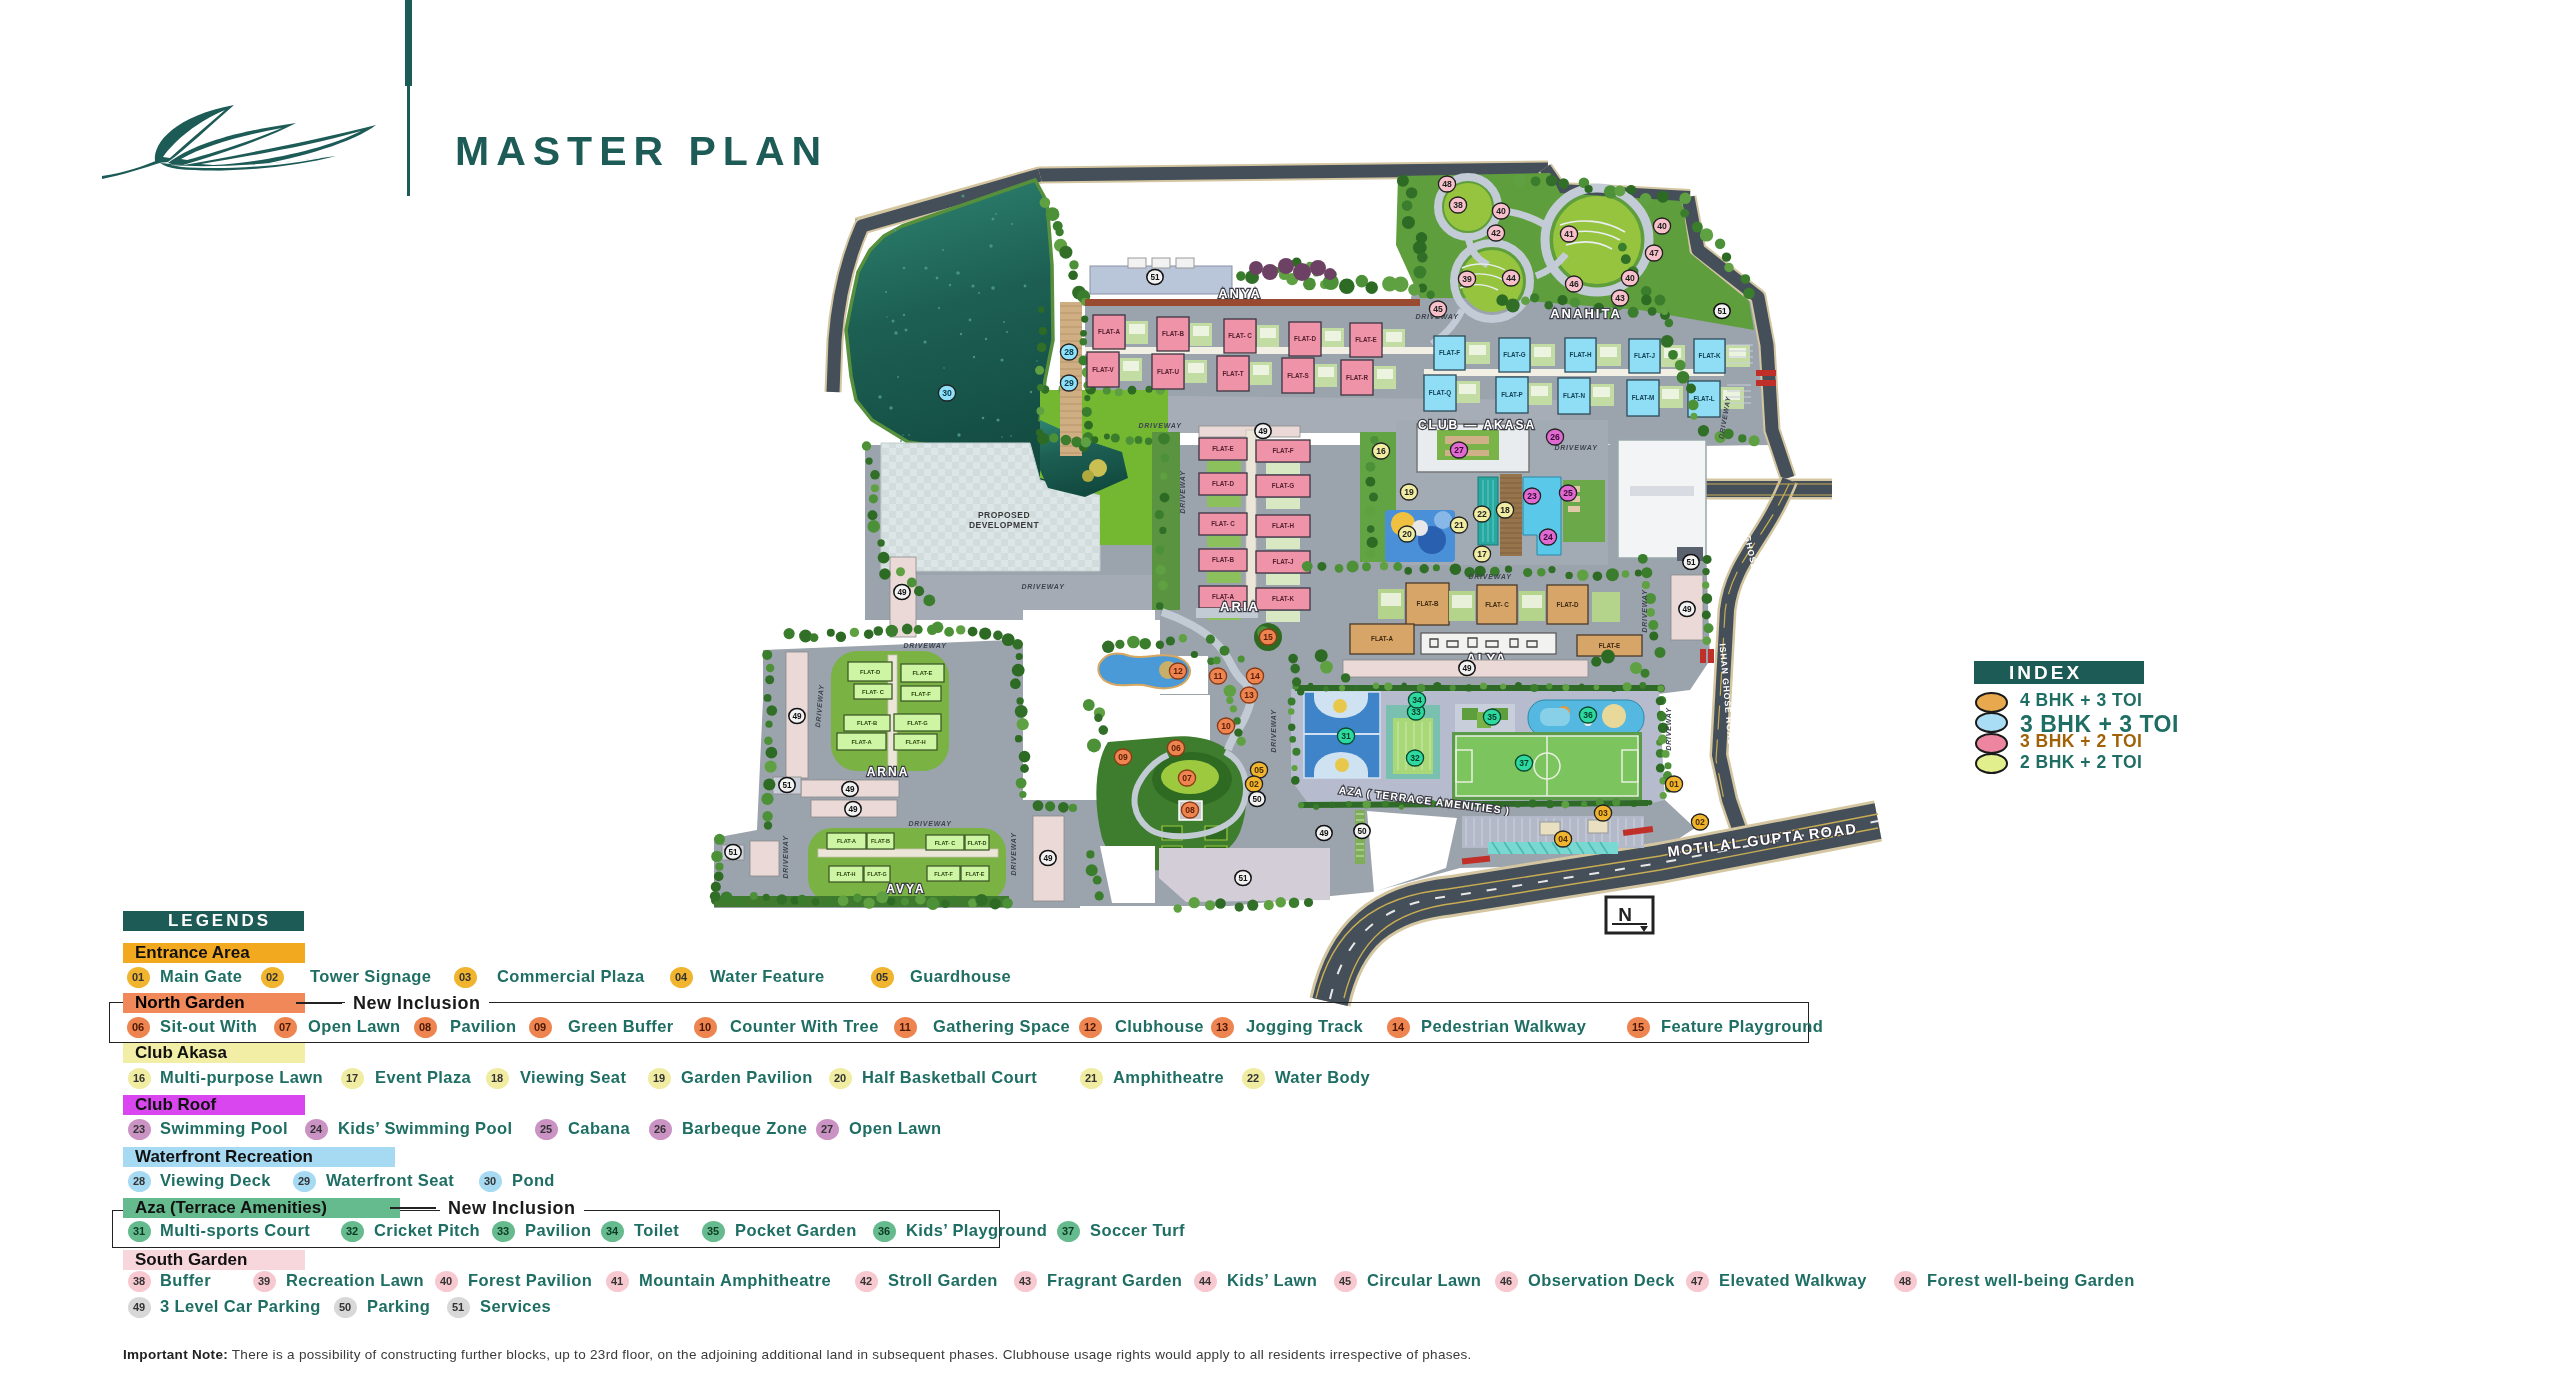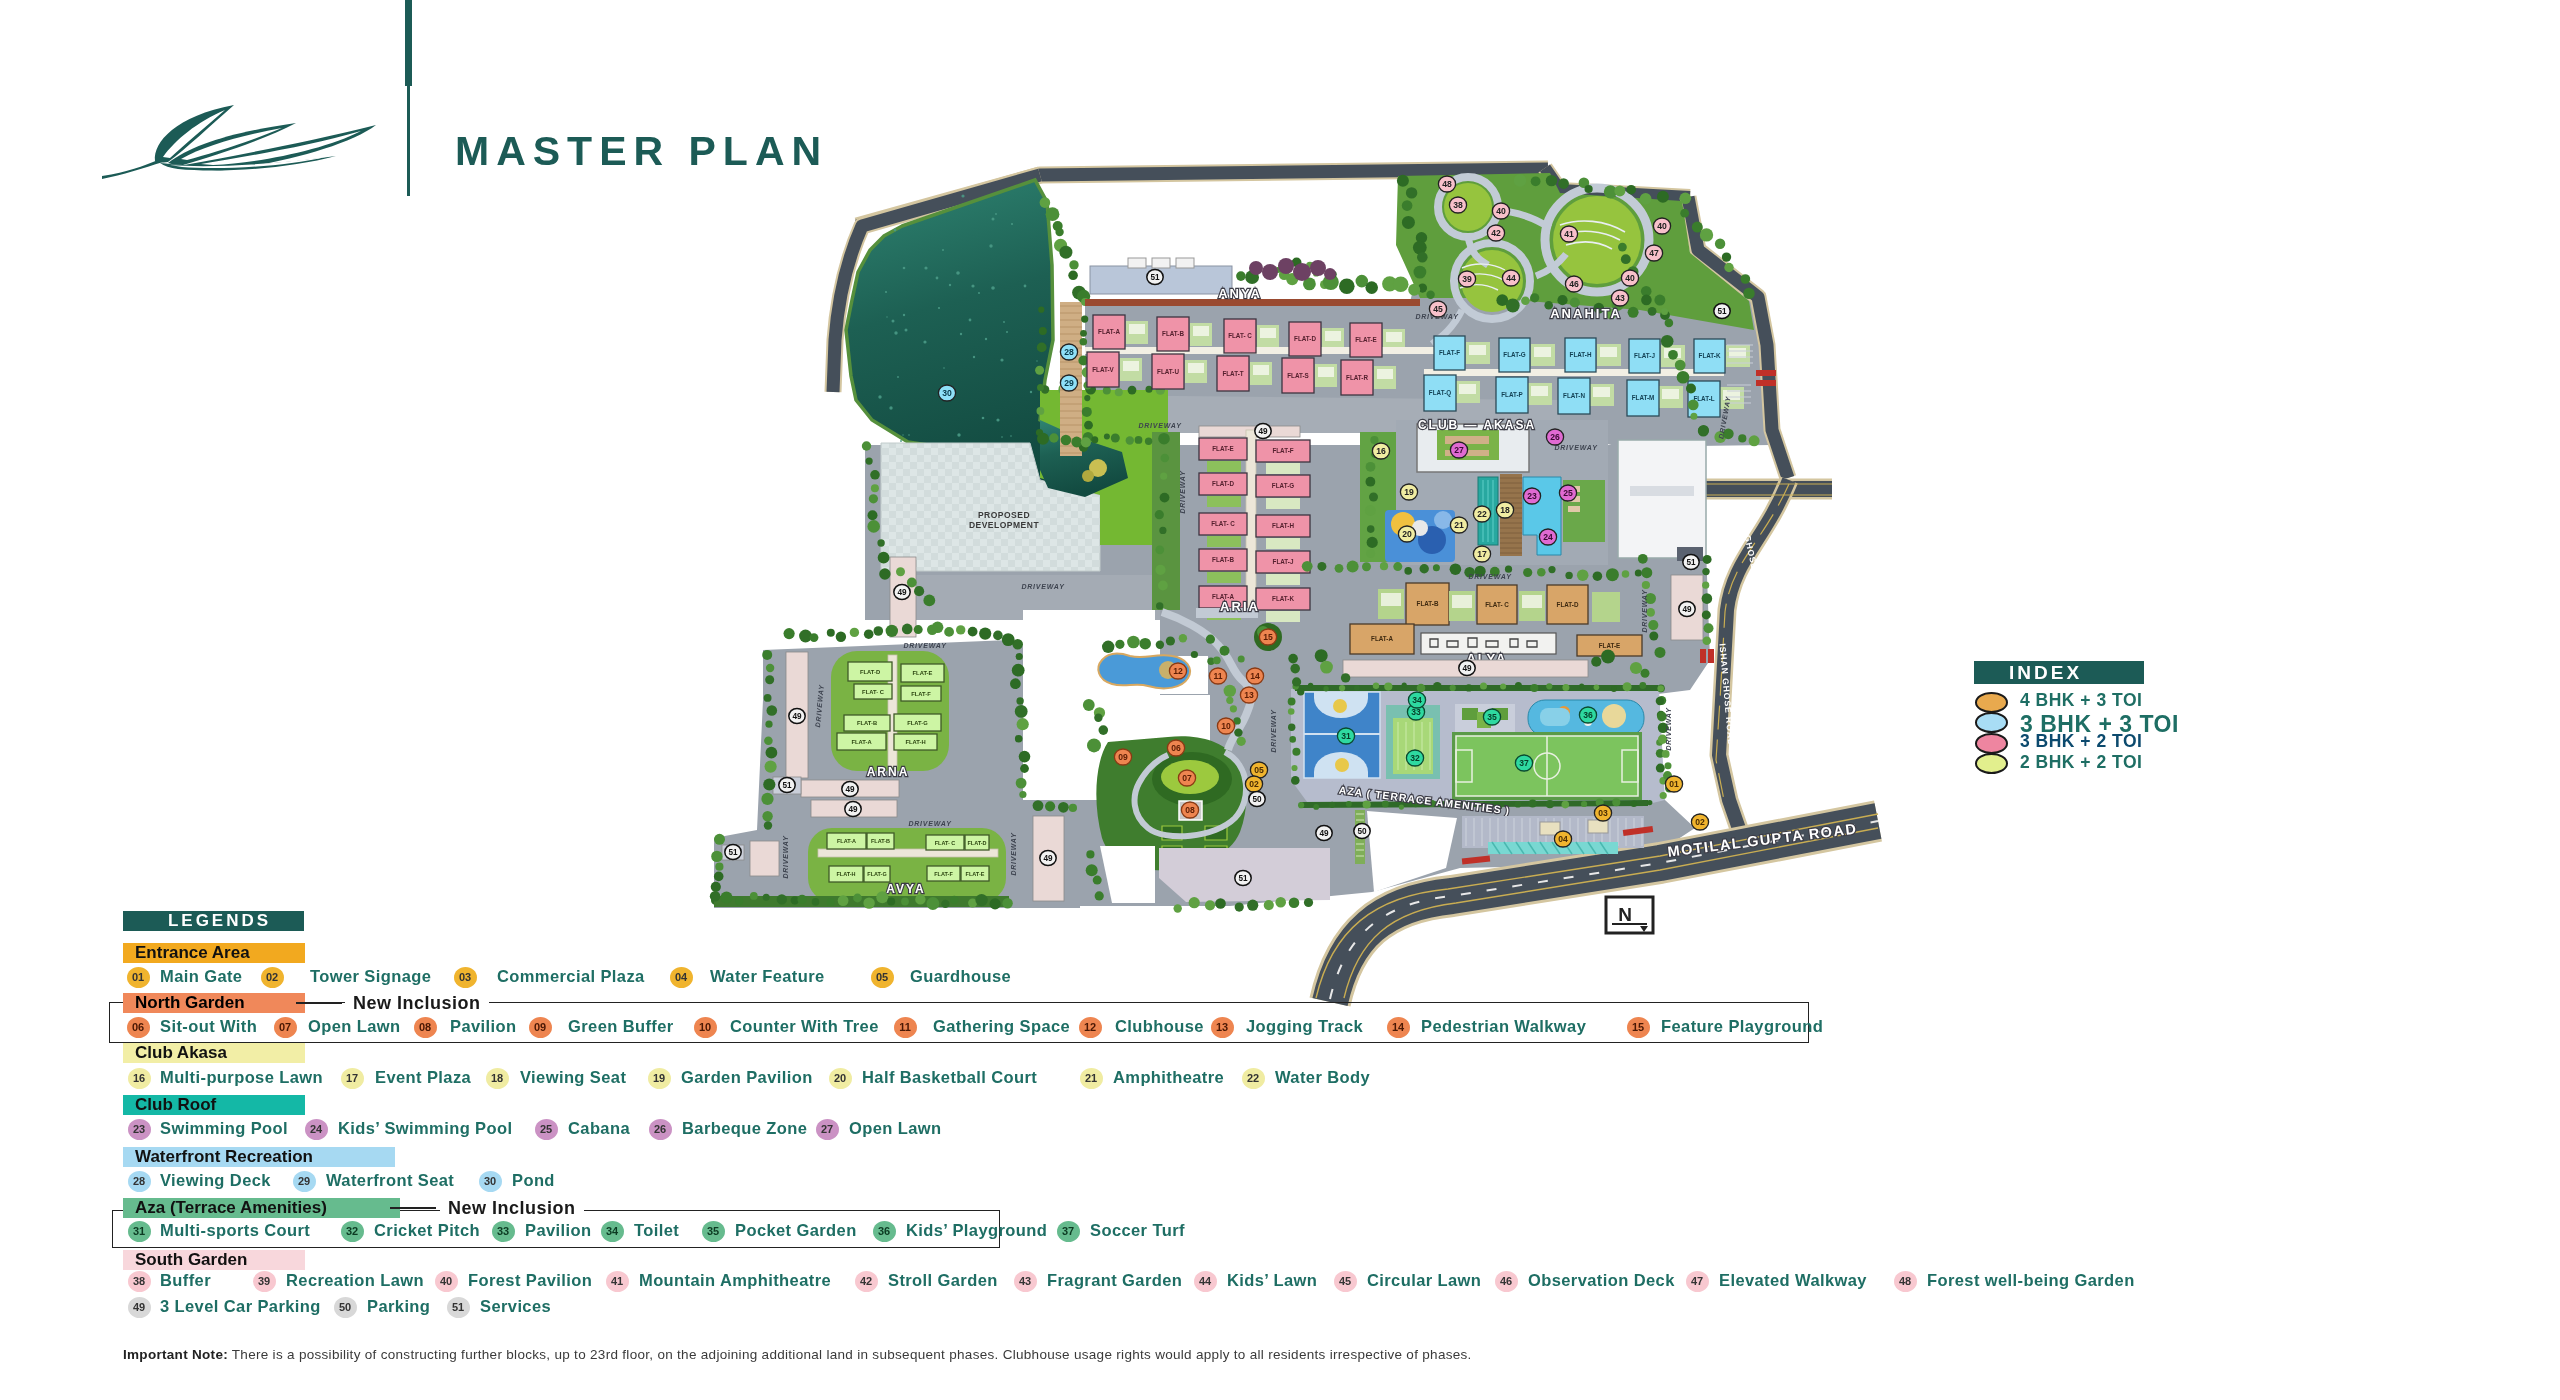--- a/index.html
+++ b/index.html
@@ -1016,21 +1016,21 @@
 <div style="position:absolute;left:405px;top:0;width:7px;height:86px;background:#1c5b56"></div>
 <div style="position:absolute;left:407px;top:86px;width:3px;height:110px;background:#1c5b56"></div>
 <div style="position:absolute;left:455px;top:128px;font-size:41px;font-weight:bold;color:#1c5b56;letter-spacing:7px">MASTER PLAN</div>
 
 <div class="cat" style="left:1974px;top:661px;width:135px;background:#1c5b56;color:#fff;letter-spacing:3px;font-size:19px;height:23px;line-height:23px;padding-left:35px">INDEX</div>
 <div style="position:absolute;left:1975px;top:691.5px;width:29px;height:17px;border-radius:50%;background:#e8a94e;border:2px solid #1a1a1a"></div>
 <span style="position:absolute;left:2020px;top:690px;font-size:17.5px;font-weight:bold;color:#1e6e64;letter-spacing:0.5px">4 BHK + 3 TOI</span>
 <div style="position:absolute;left:1975px;top:712.0px;width:29px;height:17px;border-radius:50%;background:#a8ddf5;border:2px solid #1a1a1a"></div>
 <span style="position:absolute;left:2020px;top:710.5px;font-size:23px;font-weight:bold;color:#1e6e64;letter-spacing:0.5px">3 BHK + 3 TOI</span>
 <div style="position:absolute;left:1975px;top:732.5px;width:29px;height:17px;border-radius:50%;background:#ee85a0;border:2px solid #1a1a1a"></div>
-<span style="position:absolute;left:2020px;top:731px;font-size:17.5px;font-weight:bold;color:#0c4a6e;letter-spacing:0.5px">3 BHK + 2 TOI</span>
+<span style="position:absolute;left:2020px;top:731px;font-size:17.5px;font-weight:bold;color:#a16207;letter-spacing:0.5px">3 BHK + 2 TOI</span>
 <div style="position:absolute;left:1975px;top:753.0px;width:29px;height:17px;border-radius:50%;background:#e2ef8d;border:2px solid #1a1a1a"></div>
 <span style="position:absolute;left:2020px;top:751.5px;font-size:17.5px;font-weight:bold;color:#1e6e64;letter-spacing:0.5px">2 BHK + 2 TOI</span>
 <div class="cat" style="left:123px;top:911px;width:169px;background:#1c5b56;color:#fff;letter-spacing:3px;text-align:center">LEGENDS</div>
 <div class="cat" style="left:123px;top:943px;width:170px;background:#f2a91f;color:#111">Entrance Area</div>
 <span class="lb" style="left:126.5px;top:966.5px;background:#f0b42e;color:#333">01</span>
 <span class="ll" style="left:160px;top:967px">Main Gate</span>
 <span class="lb" style="left:260.5px;top:966.5px;background:#f0b42e;color:#333">02</span>
 <span class="ll" style="left:310px;top:967px">Tower Signage</span>
 <span class="lb" style="left:453.5px;top:966.5px;background:#f0b42e;color:#333">03</span>
 <span class="ll" style="left:497px;top:967px">Commercial Plaza</span>
@@ -1070,21 +1070,21 @@
 <span class="lb" style="left:485.5px;top:1067.5px;background:#f0eca2;color:#333">18</span>
 <span class="ll" style="left:520px;top:1068px">Viewing Seat</span>
 <span class="lb" style="left:647.5px;top:1067.5px;background:#f0eca2;color:#333">19</span>
 <span class="ll" style="left:681px;top:1068px">Garden Pavilion</span>
 <span class="lb" style="left:828.5px;top:1067.5px;background:#f0eca2;color:#333">20</span>
 <span class="ll" style="left:862px;top:1068px">Half Basketball Court</span>
 <span class="lb" style="left:1079.5px;top:1067.5px;background:#f0eca2;color:#333">21</span>
 <span class="ll" style="left:1113px;top:1068px">Amphitheatre</span>
 <span class="lb" style="left:1241.5px;top:1067.5px;background:#f0eca2;color:#333">22</span>
 <span class="ll" style="left:1275px;top:1068px">Water Body</span>
-<div class="cat" style="left:123px;top:1095px;width:170px;background:#14b8a6;color:#111">Club Roof</div>
+<div class="cat" style="left:123px;top:1095px;width:170px;background:#d946ef;color:#111">Club Roof</div>
 <span class="lb" style="left:127.5px;top:1118.5px;background:#cb92c4;color:#333">23</span>
 <span class="ll" style="left:160px;top:1119px">Swimming Pool</span>
 <span class="lb" style="left:304.5px;top:1118.5px;background:#cb92c4;color:#333">24</span>
 <span class="ll" style="left:338px;top:1119px">Kids’ Swimming Pool</span>
 <span class="lb" style="left:534.5px;top:1118.5px;background:#cb92c4;color:#333">25</span>
 <span class="ll" style="left:568px;top:1119px">Cabana</span>
 <span class="lb" style="left:648.5px;top:1118.5px;background:#cb92c4;color:#333">26</span>
 <span class="ll" style="left:682px;top:1119px">Barbeque Zone</span>
 <span class="lb" style="left:815.5px;top:1118.5px;background:#cb92c4;color:#333">27</span>
 <span class="ll" style="left:849px;top:1119px">Open Lawn</span>

